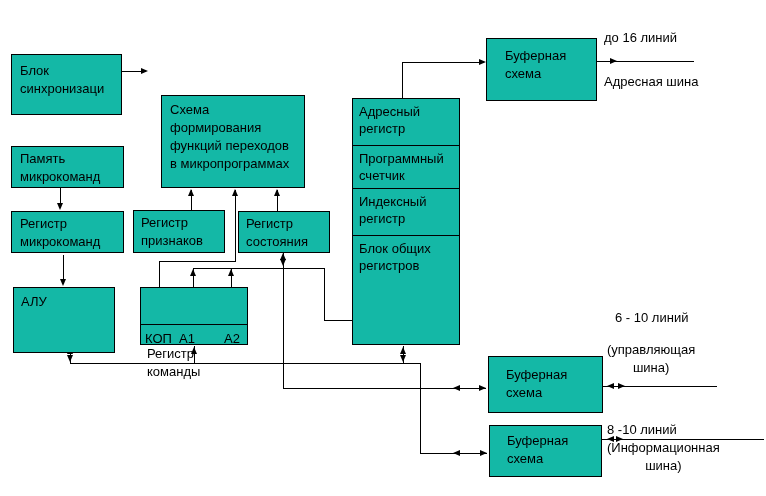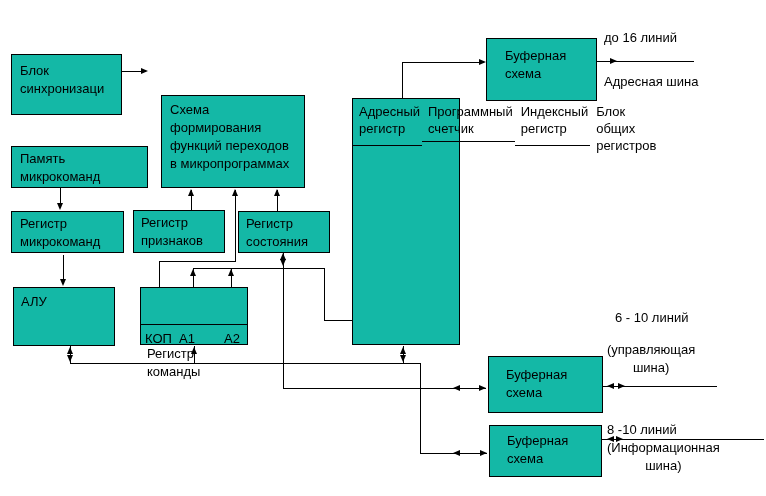--- a/index.html
+++ b/index.html
@@ -11,21 +11,21 @@
   .canvas svg{position:absolute;left:0;top:0;}
   .box{
     position:absolute;border:1px solid #000;background:#14b8a6;
     box-sizing:border-box;white-space:pre-line;line-height:18px;
   }
   .lbl{position:absolute;white-space:pre-line;line-height:18px;text-align:center;}
   .cmd-row{display:flex;height:18px;border-bottom:1px solid #000;}
   .cmd-cell{border-right:1px solid #000;box-sizing:border-box;padding:0 0 0 4px;line-height:17px;margin-top:24px;}
   .cmd-cell.last{border-right:none;padding-left:5px;text-align:center;}
   .cmd-label{padding:2px 0 0 6px;}
-  .stack{display:flex;padding:0;}
+  .stack{display:flex;flex-direction:column;padding:0;}
   .stack-cell{border-bottom:1px solid #000;box-sizing:border-box;
     padding:4px 2px 0 6px;line-height:17px;white-space:pre-line;}
   .stack-cell.last{border-bottom:none;flex:1;}
 </style>
 </head>
 <body>
 
 <div class="canvas">
 
   <svg width="766" height="496" viewBox="0 0 766 496">
@@ -73,27 +73,27 @@
       <polygon points="607,386 614,383 614,389"></polygon>
       <polygon points="625,386 618,383 618,389"></polygon>
       <polygon points="607,439 614,436 614,442"></polygon>
       <polygon points="623,439 616,436 616,442"></polygon>
     </g>
   </svg>
 
   <div class="box" style="left:11px;top:54px;width:111px;height:61px;padding:7px 0 0 8px">Блок
 синхронизаци</div>
 
-  <div class="box" style="left:11px;top:146px;width:137px;height:42px;padding:3px 0 0 8px">Память
+  <div class="box" style="left:11px;top:146px;width:113px;height:42px;padding:3px 0 0 8px">Память
 микрокоманд</div>
 
   <div class="box" style="left:11px;top:211px;width:113px;height:42px;padding:3px 0 0 8px">Регистр
 микрокоманд</div>
 
-  <div class="box" style="left:13px;top:287px;width:102px;height:59px;padding:5px 0 0 7px">АЛУ</div>
+  <div class="box" style="left:13px;top:287px;width:102px;height:66px;padding:5px 0 0 7px">АЛУ</div>
 
   <div class="box" style="left:161px;top:95px;width:144px;height:93px;padding:5px 0 0 8px">Схема
 формирования
 функций переходов
 в микропрограммах</div>
 
   <div class="box" style="left:133px;top:210px;width:92px;height:43px;padding:3px 0 0 7px">Регистр
 признаков</div>
 
   <div class="box" style="left:238px;top:211px;width:92px;height:42px;padding:3px 0 0 7px">Регистр

